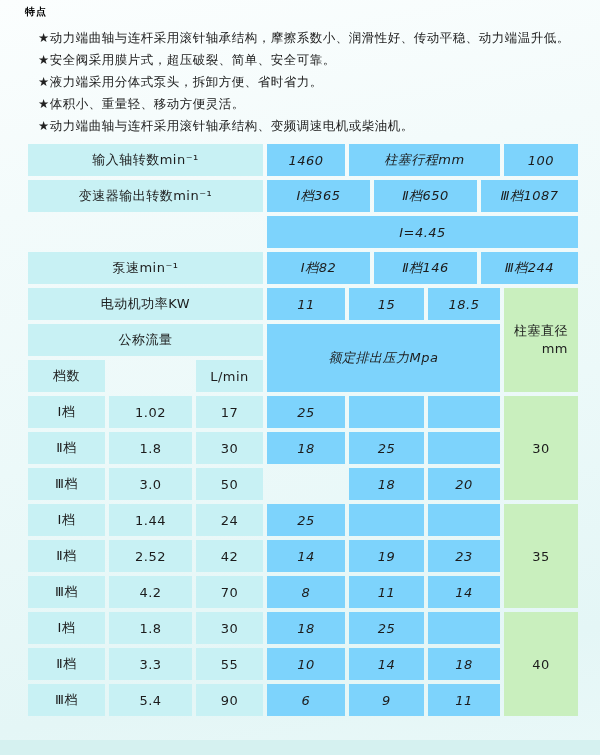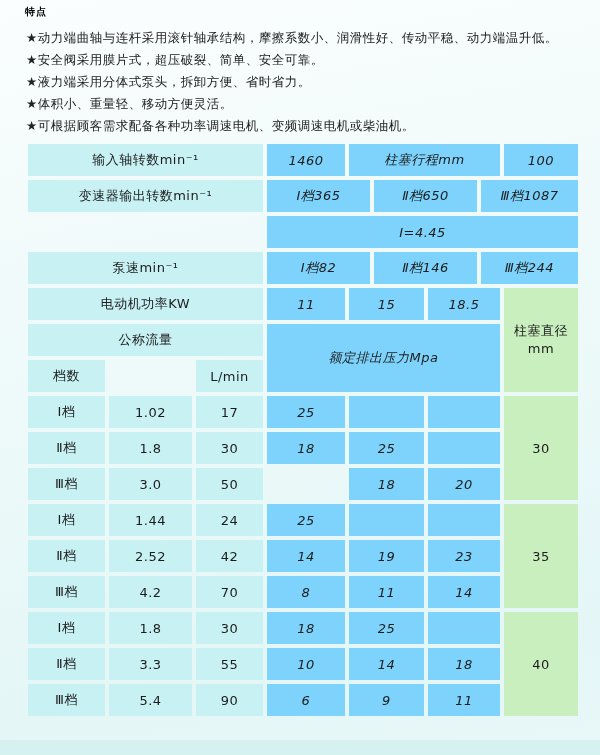--- a/index.html
+++ b/index.html
@@ -10,52 +10,52 @@
     color:#1c1c1c;
   }
   .page-title{
     position:absolute;left:25px;top:5px;
     font-size:10px;font-weight:bold;color:#000;letter-spacing:1px;
   }
   .features{
     position:absolute;left:26px;top:27px;width:560px;
     font-size:12.5px;color:#212121;
   }
-  .feature-line{line-height:22px;white-space:nowrap;letter-spacing:0.5px;}
+  .feature-line{line-height:22px;white-space:nowrap;letter-spacing:0.5px;margin-left:12px;}
   .spec-table{
     position:absolute;left:28px;top:144px;
     display:grid;
     grid-template-columns:77px 83px 67px 78px 21px 50px 49px 19px 74px;
     grid-template-rows:repeat(16,32px);
     gap:4px;
   }
   .cell{
     display:flex;align-items:center;justify-content:center;
     font-size:13px;color:#1c1c1c;text-align:center;letter-spacing:0.5px;
   }
   .lbl{background:#c8f1f4;}
   .val{background:#7dd3fc;font-style:italic;}
   .grn{background:#c9efbe;}
-  .pre{white-space:pre-line;line-height:18px;}
+  .pre{white-space:pre-line;line-height:18px;text-align:right;}
   .bottom-strip{
     position:absolute;left:0;top:740px;width:600px;height:15px;
     background:#d5f1f0;
   }
 </style>
 </head>
 <body>
 
 <div class="page-title">特点</div>
 
 <div class="features">
   <div class="feature-line">★动力端曲轴与连杆采用滚针轴承结构，摩擦系数小、润滑性好、传动平稳、动力端温升低。</div>
   <div class="feature-line">★安全阀采用膜片式，超压破裂、简单、安全可靠。</div>
   <div class="feature-line">★液力端采用分体式泵头，拆卸方便、省时省力。</div>
   <div class="feature-line">★体积小、重量轻、移动方便灵活。</div>
-  <div class="feature-line">★可根据顾客需求配备各种功率调速电机、变频调速电机或柴油机。</div>
+  <div class="feature-line">★动力端曲轴与连杆采用滚针轴承结构、变频调速电机或柴油机。</div>
 </div>
 
 <div class="spec-table">
 
   <div class="cell lbl" style="grid-area:1/1/2/4">输入轴转数min⁻¹</div>
   <div class="cell val" style="grid-area:1/4/2/5">1460</div>
   <div class="cell val" style="grid-area:1/5/2/9">柱塞行程mm</div>
   <div class="cell val" style="grid-area:1/9/2/10">100</div>
 
   <div class="cell lbl" style="grid-area:2/1/3/4">变速器输出转数min⁻¹</div>

